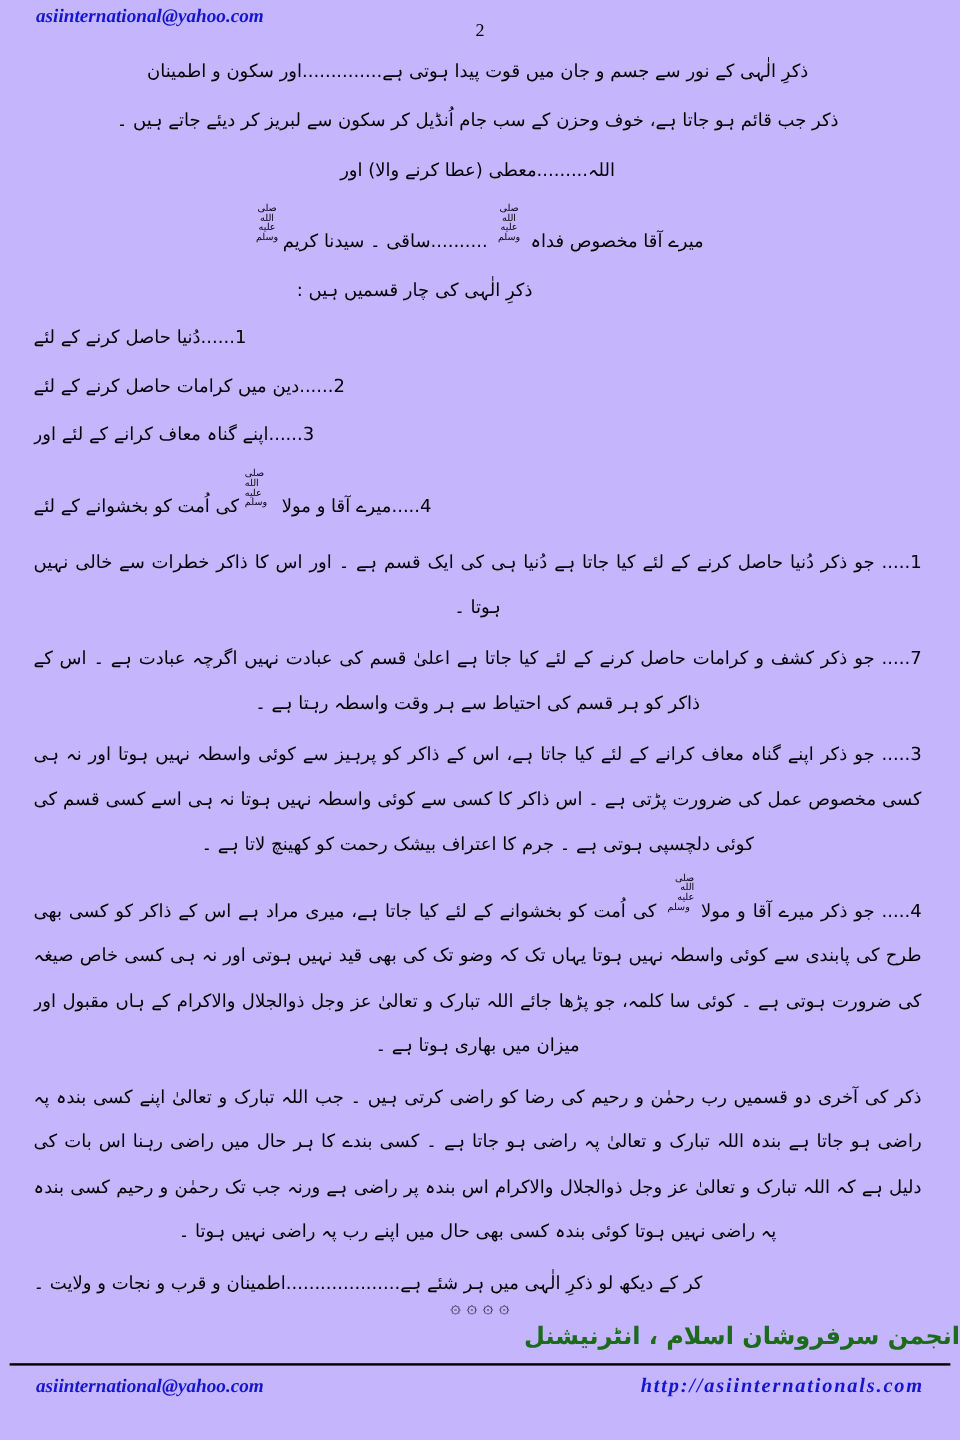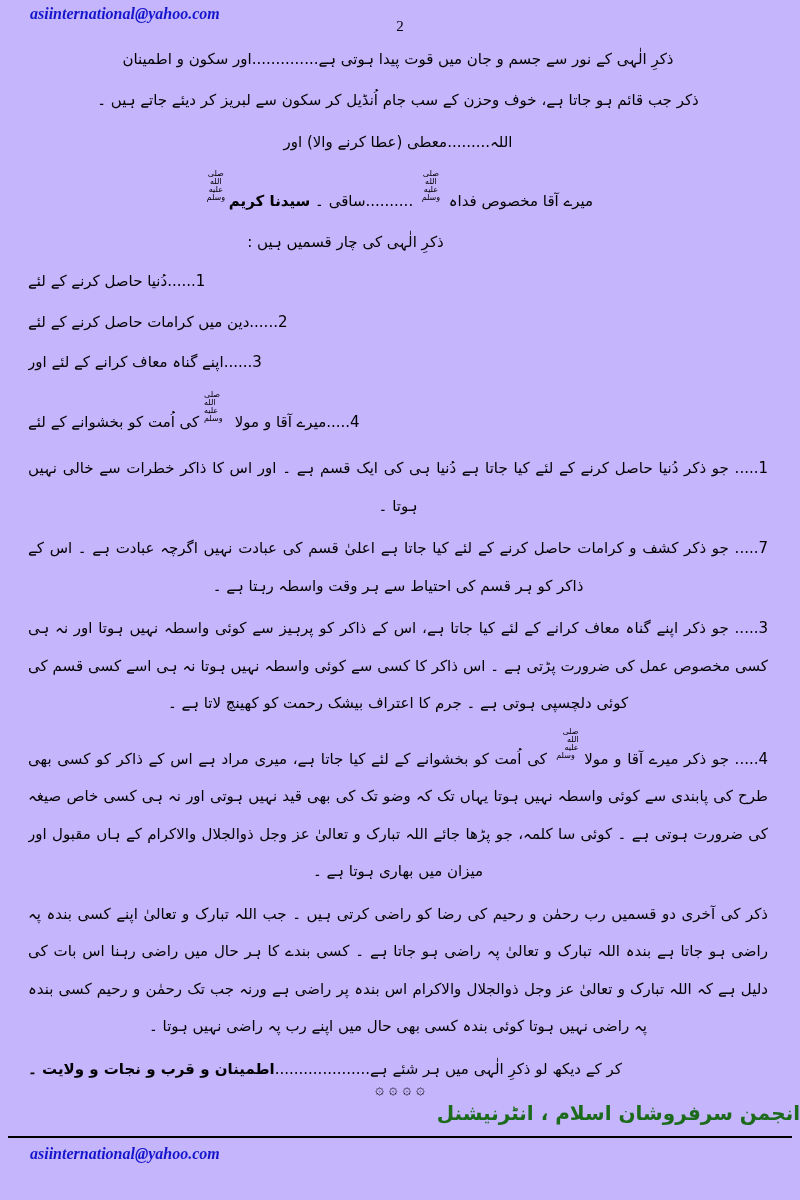--- a/index.html
+++ b/index.html
@@ -43,21 +43,21 @@
     text-align:left;padding-right:180px;
     line-height:1.7;margin-bottom:15px !important;
   }
   .para{
     text-align:justify;text-align-last:center;
     line-height:2.5;margin-bottom:5px !important;
   }
   .summary-line{
     text-align:left;line-height:2.3;margin-top:6px !important;margin-bottom:4px !important;
   }
-  .bold{font-weight:bold;}
+  .bold{font-weight:normal;}
   .pbuh{
     font-size:8px;vertical-align:super;line-height:1;
     display:inline-block;max-width:26px;
   }
   
   .bottom{position:absolute;left:0;right:0;top:1080px;}
   .ornaments{
     text-align:center;font-size:15px;letter-spacing:10px;
     color:#000;
   }
@@ -122,16 +122,17 @@
     </p>
 
   </div>
 
   <div class="bottom">
     <div class="ornaments">۞ ۞ ۞ ۞</div>
     <div class="banner" dir="rtl">انجمن سرفروشان اسلام ، انٹرنیشنل</div>
     <hr class="rule">
     <div class="footer-row">
       <a class="footer-email" href="#">asiinternational@yahoo.com</a>
+      <a class="footer-url" href="#">http://asiinternationals.com</a>
     </div>
   </div>
 
 </div>
 
 </body></html>

